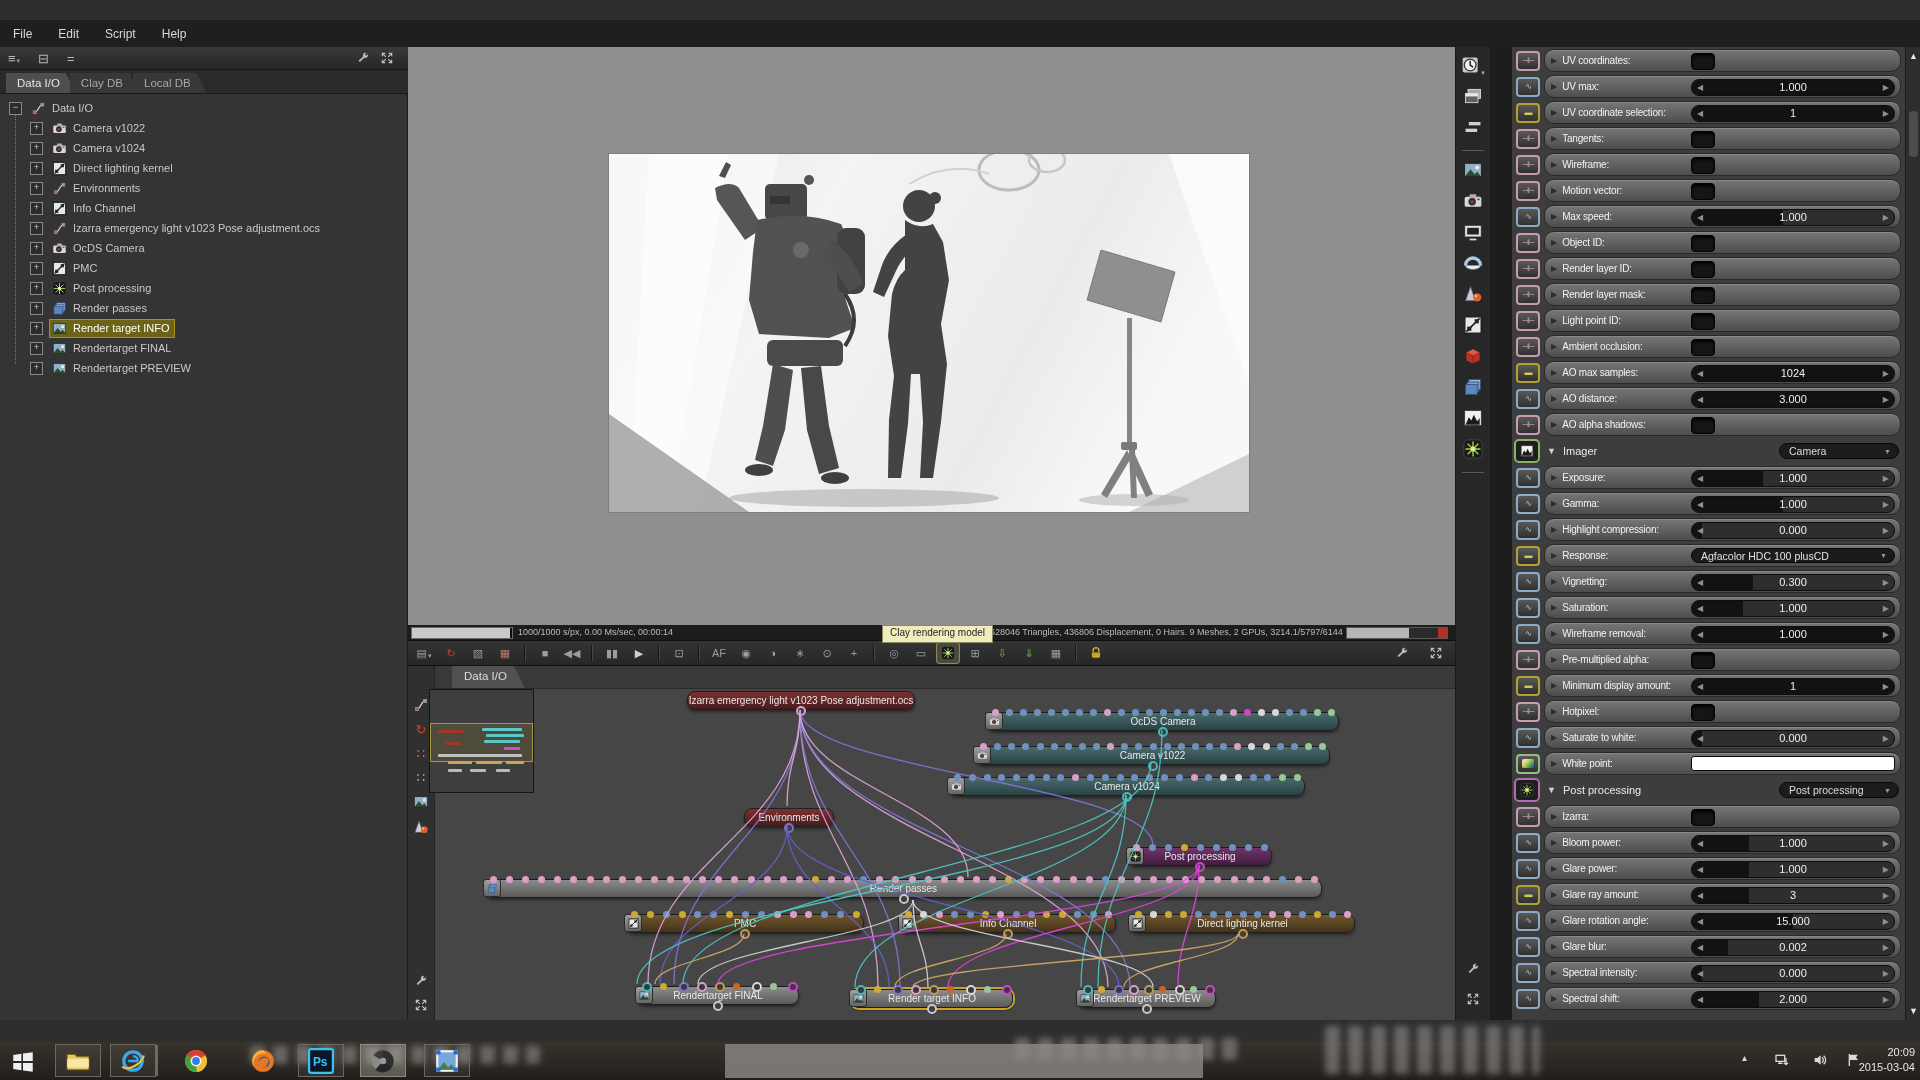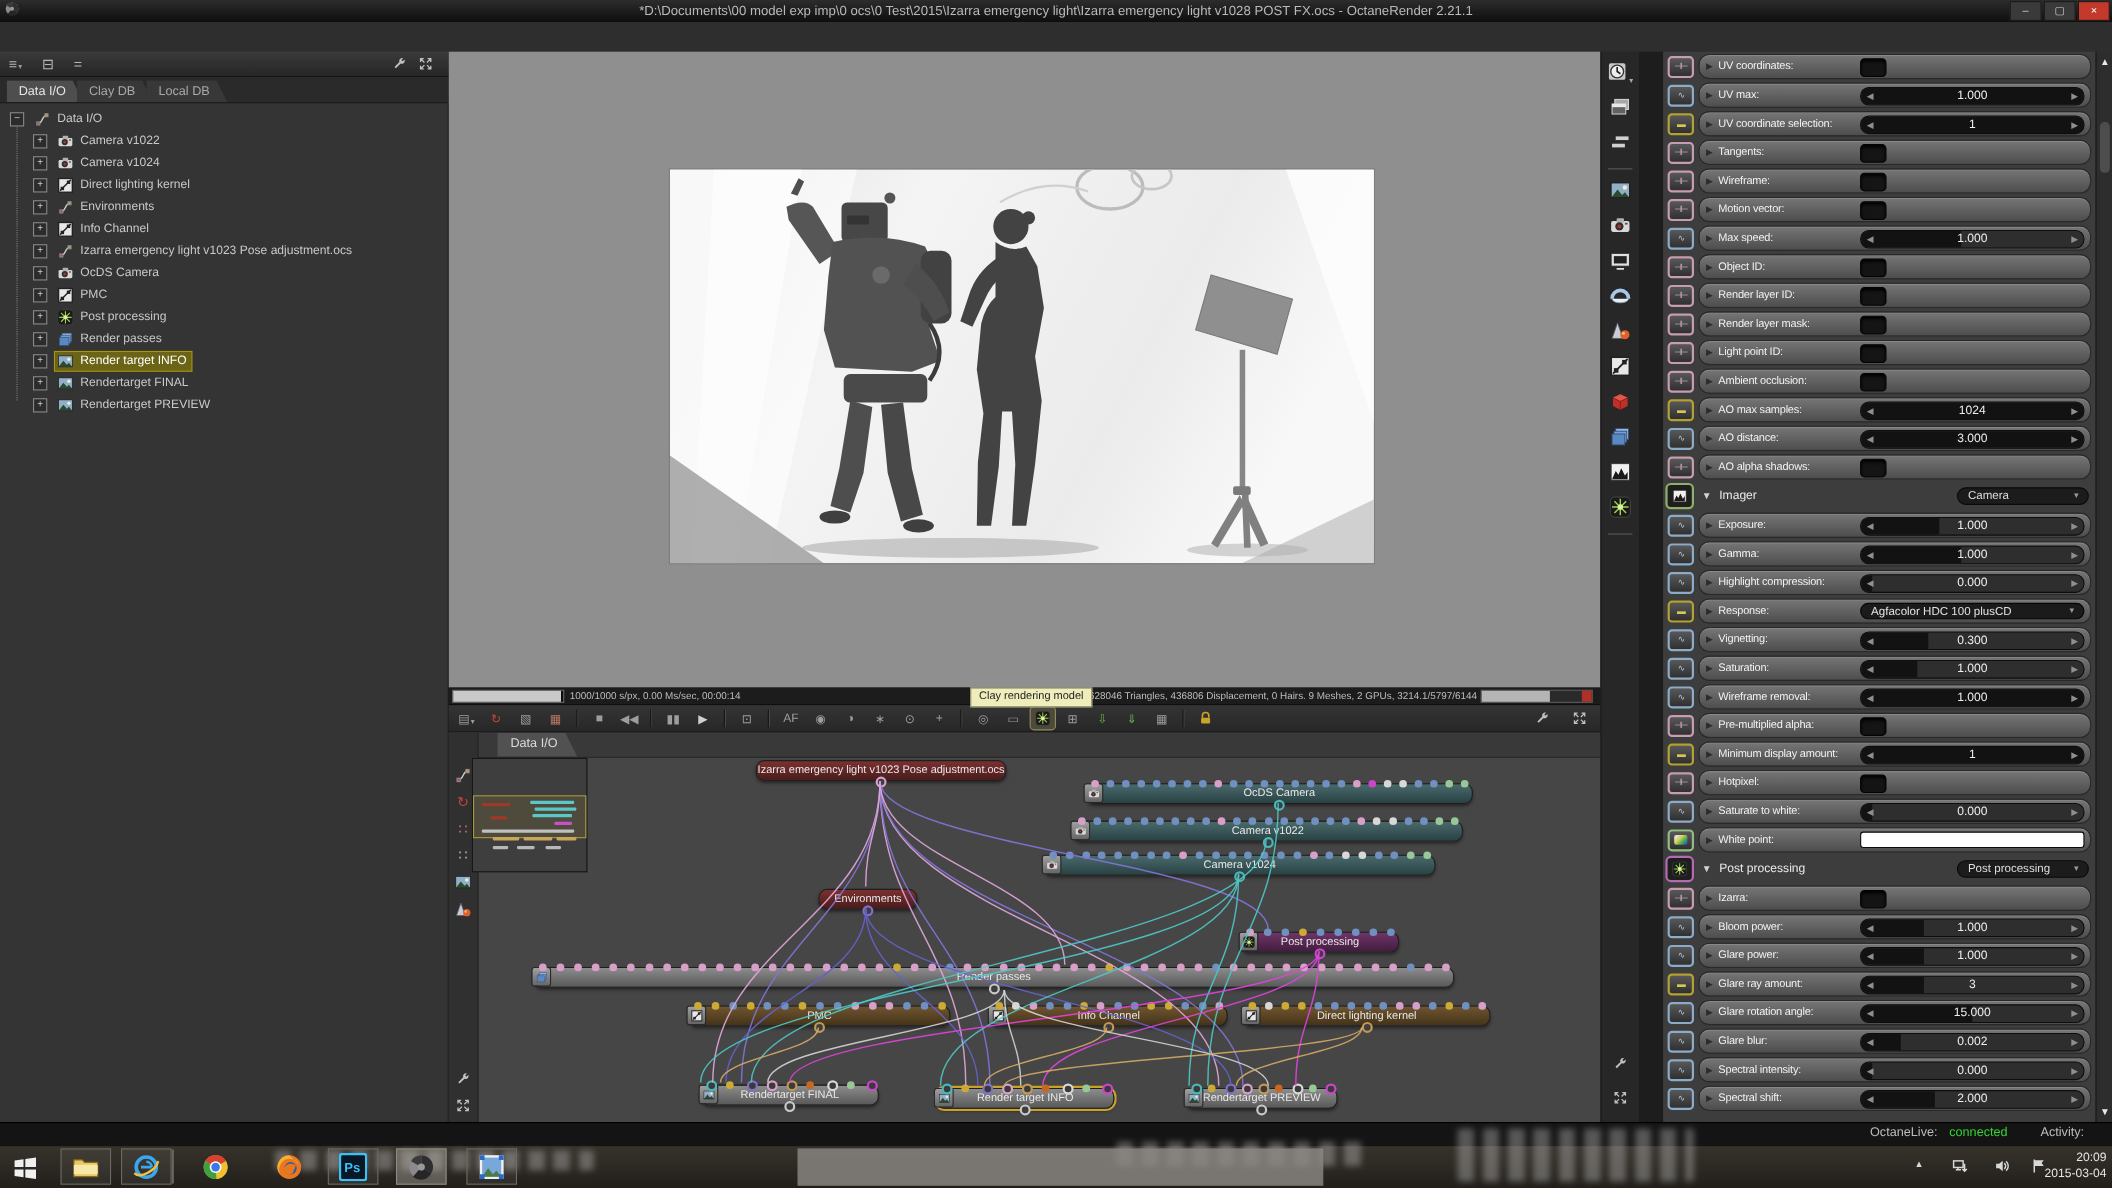--- a/index.html
+++ b/index.html
@@ -282,32 +282,27 @@
       </symbol>
 <symbol id="sym-flag" viewBox="0 0 24 24">
         <path d="M5 3v18" stroke="#d8d8d8" stroke-width="2"></path>
         <path d="M6 4h12l-3 4 3 4H6z" fill="#d8d8d8"></path>
       </symbol>
 </defs>
 </svg>
 
 <div id="root">
 
-  <div id="titlebar" class="abs">
-    <span id="appicon"><svg class="i14">
-          <use href="#sym-octane"></use>
-        </svg></span>
-    <span id="titletext">*D:\Documents\00 model exp imp\0 ocs\0 Test\2015\Izarra emergency light\Izarra emergency light v1028 POST FX.ocs - OctaneRender 2.21.1</span>
-    <span id="winbtns">
-      <span class="wbtn">–</span>
-      <span class="wbtn">▢</span>
-      <span class="wbtn close">×</span>
-    </span>
+
+  <div id="menubar" class="abs">
+    <span class="mitem">File</span>
+    <span class="mitem">Edit</span>
+    <span class="mitem">Script</span>
+    <span class="mitem">Help</span>
   </div>
-
 
   <div id="lp-toolbar" class="abs">
     <span id="lp-tools" style="display:flex;gap:18px;">
         <span class="ltool">≡<span class="car">▾</span></span>
         <span class="ltool">⊟</span>
         <span class="ltool">=</span>
       </span>
     <span class="right">
       <span class="ltool">
           <svg class="i14">
@@ -1540,25 +1535,20 @@
           </div>
         </div>
       </div>
     </div>
   <div id="scrollcol" class="abs">
     <span class="sarr" style="top:4px">▲</span>
     <span id="scrollthumb"></span>
     <span class="sarr" style="bottom:4px">▼</span>
   </div>
 
-  <div id="statusbar" class="abs">
-    <span style="left:1700px">OctaneLive:</span>
-    <span id="livestate" style="left: 1772px; color: rgb(51, 212, 51);">connected</span>
-    <span style="left:1855px">Activity:</span>
-  </div>
 
   <div id="taskbar" class="abs">
     <span class="wm" style="left:250px;top:4px;width:290px;height:18px;"></span>
     <span class="wm" style="left:1015px;top:-4px;width:225px;height:22px;"></span>
     <span class="wm" style="left:1325px;top:-16px;width:215px;height:48px;"></span>
     <div id="midband"></div>
     <span id="startbtn">
         <svg class="i26">
           <use href="#sym-win"></use>
         </svg>

